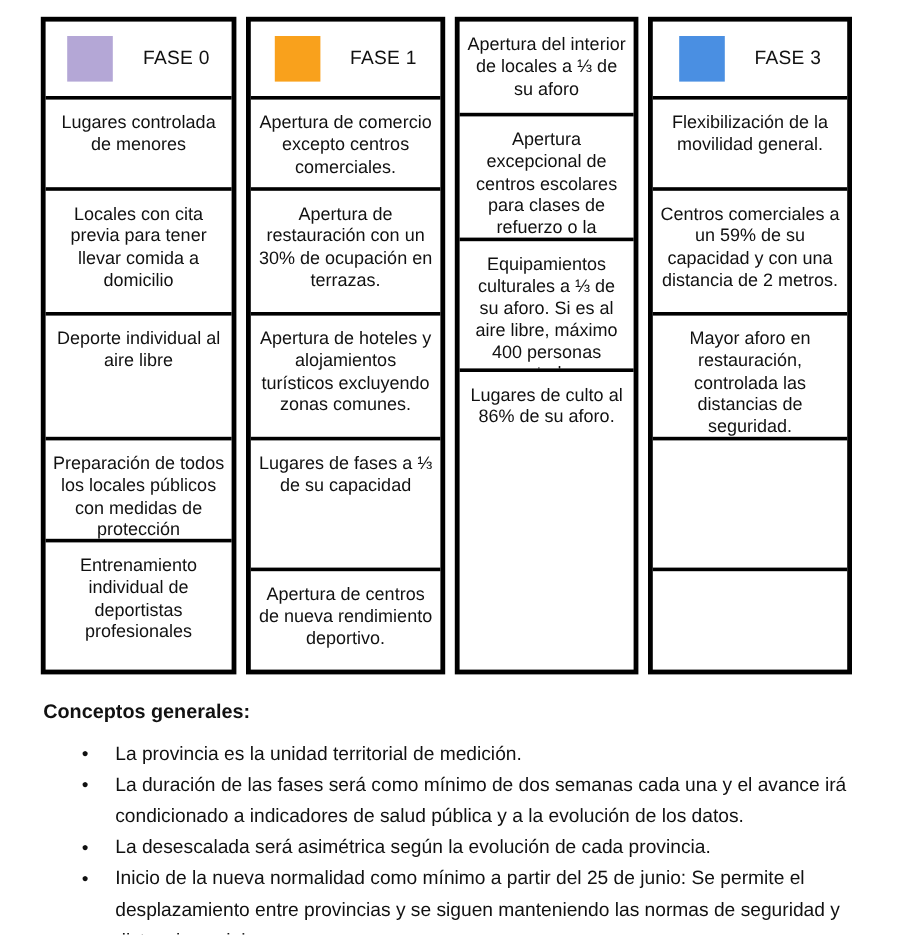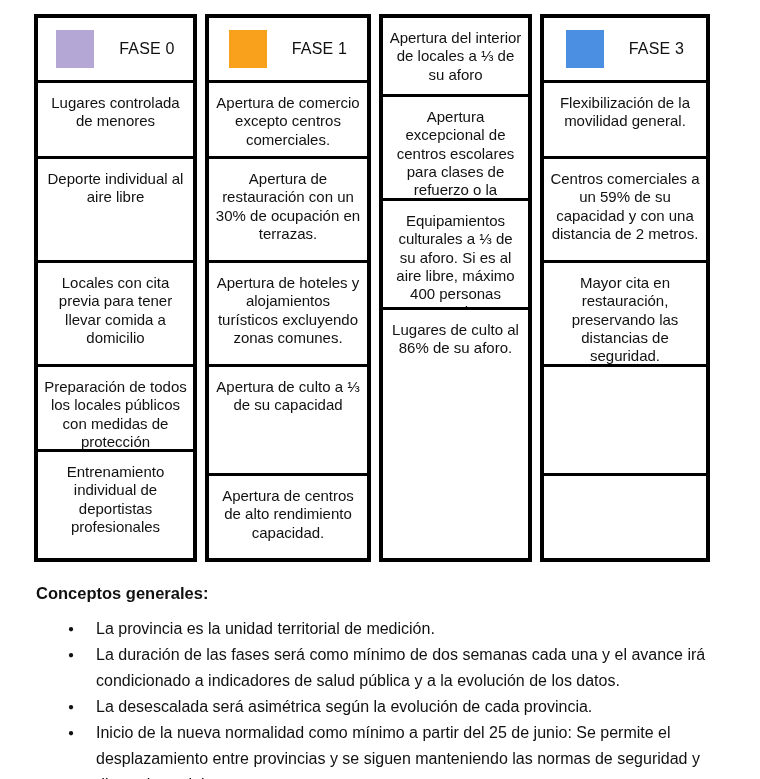--- a/index.html
+++ b/index.html
@@ -95,53 +95,53 @@
 <div class="page">
 
   <div class="phase-table">
 
     <div class="phase-col">
       <div class="cell h-head">
         <span class="swatch" style="background-color: rgb(180, 167, 214);"></span>
         <span class="phase-label">FASE 0</span>
       </div>
       <div class="cell h-r1">Lugares controlada de menores</div>
+      <div class="cell h-r3">Locales con cita previa para tener llevar comida a domicilio</div>
       <div class="cell h-r2">Deporte individual al aire libre</div>
-      <div class="cell h-r3">Locales con cita previa para tener llevar comida a domicilio</div>
       <div class="cell h-r5">Preparación de todos los locales públicos con medidas de protección</div>
       <div class="cell h-r4">Entrenamiento individual de deportistas profesionales</div>
     </div>
 
     <div class="phase-col">
       <div class="cell h-head">
         <span class="swatch" style="background-color: rgb(249, 161, 28);"></span>
         <span class="phase-label">FASE 1</span>
       </div>
       <div class="cell h-r1">Apertura de comercio excepto centros comerciales.</div>
       <div class="cell h-r2">Apertura de restauración con un 30% de ocupación en terrazas.</div>
       <div class="cell h-r3">Apertura de hoteles y alojamientos turísticos excluyendo zonas comunes.</div>
-      <div class="cell h-r4">Apertura de culto a ⅓ de su capacidad</div>
-      <div class="cell h-r5">Apertura de centros de alto rendimiento capacidad.</div>
+      <div class="cell h-r4">Lugares de fases a ⅓ de su capacidad</div>
+      <div class="cell h-r5">Apertura de centros de nueva rendimiento deportivo.</div>
     </div>
 
     <div class="phase-col">
       <div class="cell h-r1">Apertura del interior de locales a ⅓ de su aforo</div>
       <div class="cell h-r2">Apertura excepcional de centros escolares para clases de refuerzo o la selectividad.</div>
       <div class="cell h-r4">Equipamientos culturales a ⅓ de su aforo. Si es al aire libre, máximo 400 personas sentadas.</div>
       <div class="cell h-r5">Lugares de culto al 86% de su aforo.</div>
     </div>
 
     <div class="phase-col">
       <div class="cell h-head">
         <span class="swatch" style="background-color: rgb(74, 143, 226);"></span>
         <span class="phase-label">FASE 3</span>
       </div>
       <div class="cell h-r1">Flexibilización de la movilidad general.</div>
       <div class="cell h-r2">Centros comerciales a un 59% de su capacidad y con una distancia de 2 metros.</div>
-      <div class="cell h-r3">Mayor cita en restauración, preservando las distancias de seguridad.</div>
+      <div class="cell h-r3">Mayor aforo en restauración, controlada las distancias de seguridad.</div>
       <div class="cell h-r4"></div>
       <div class="cell h-r5"></div>
     </div>
 
   </div>
 
   <div class="notes">
     <div class="notes-heading">Conceptos generales:</div>
 
     <div class="bullet">

